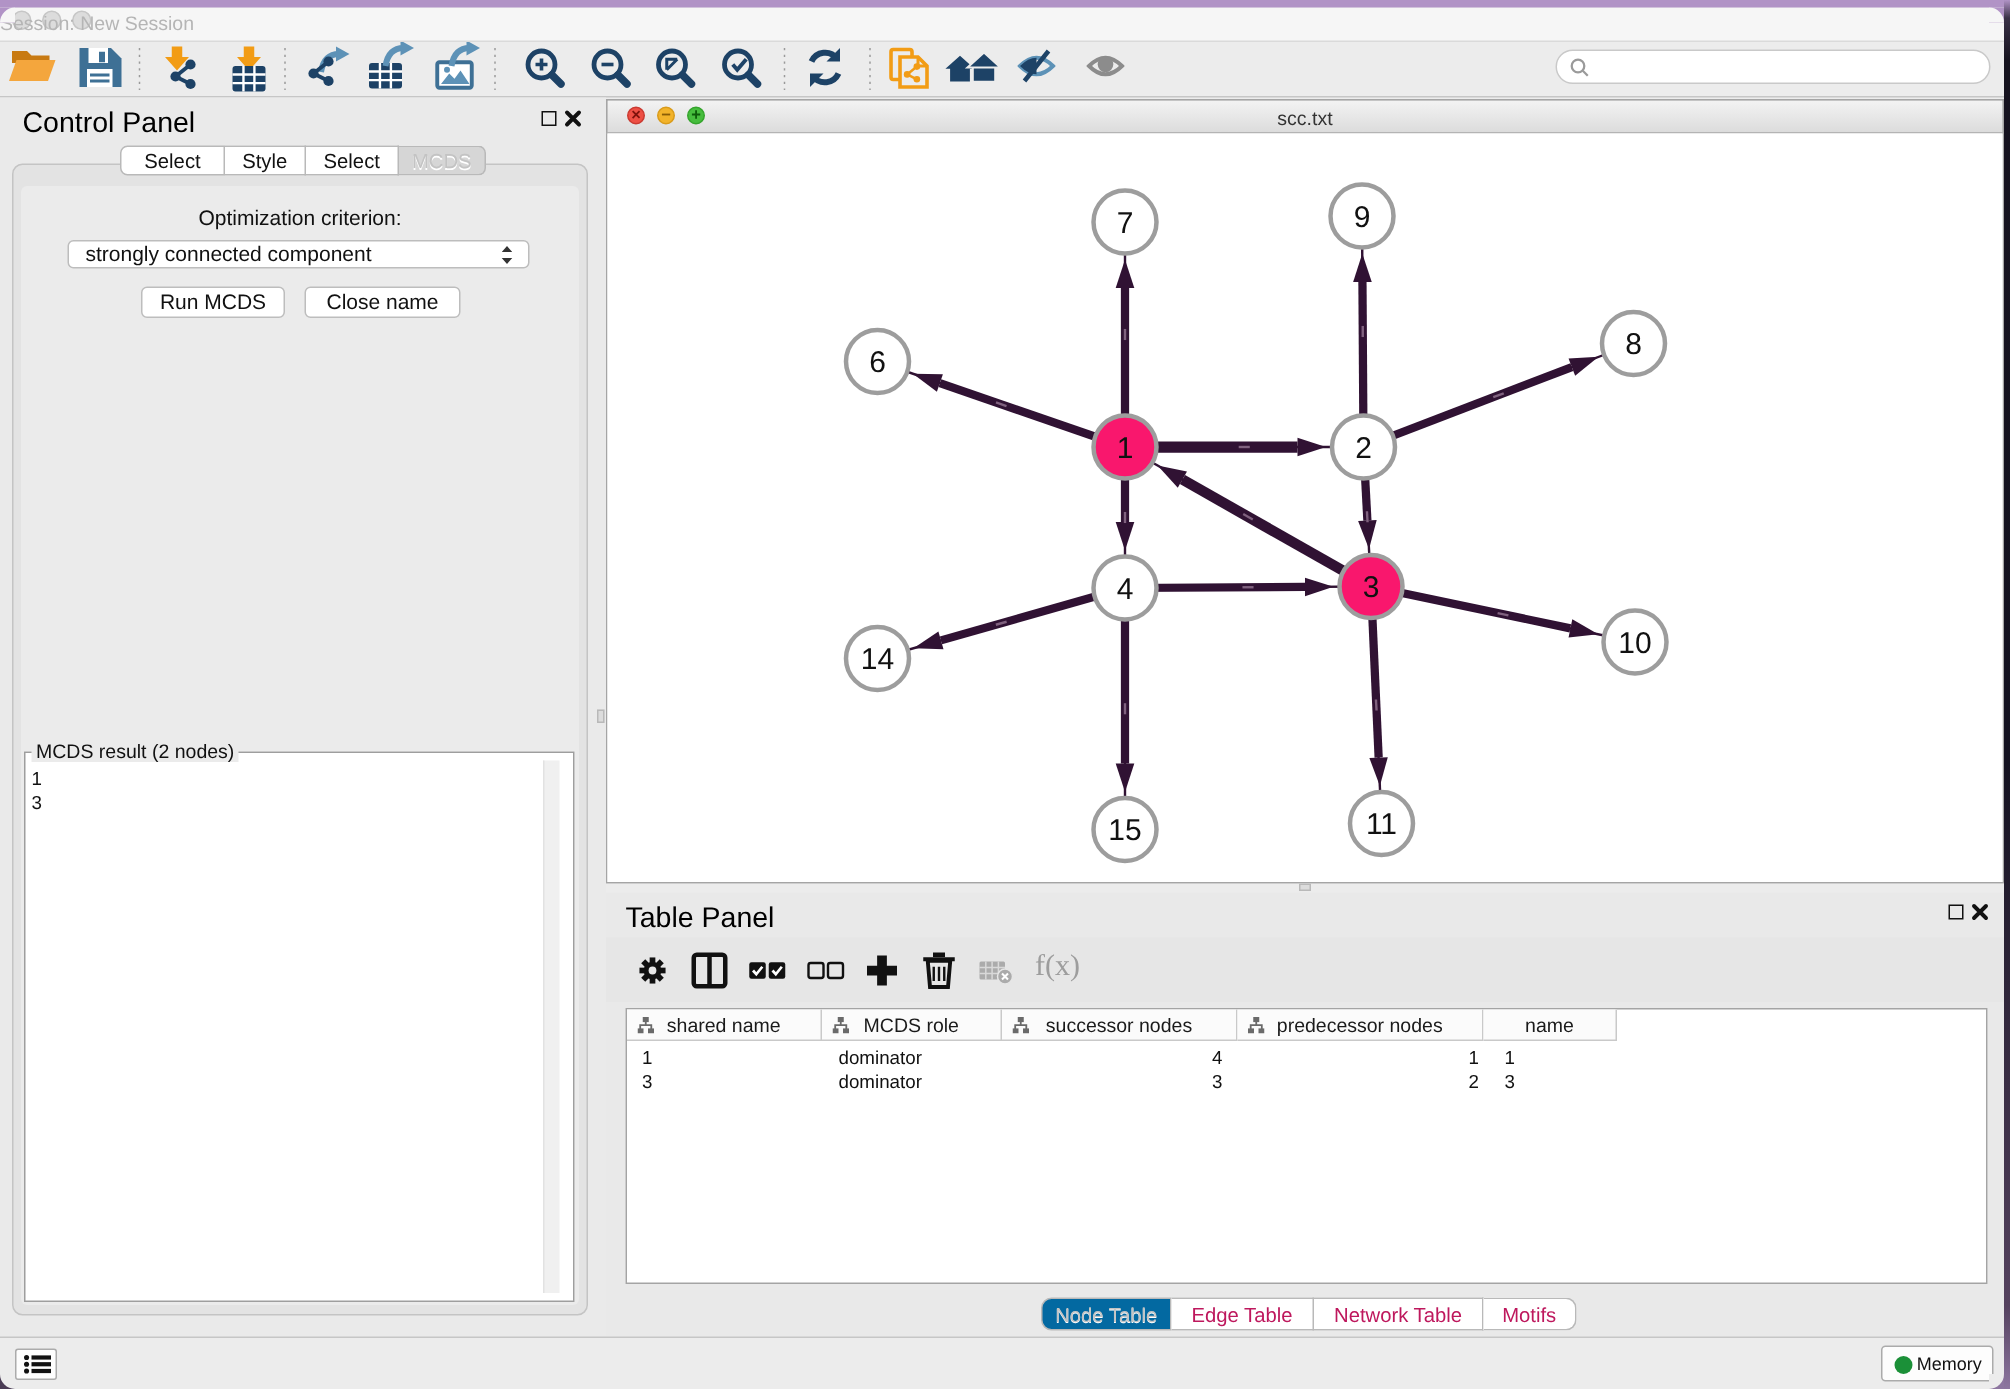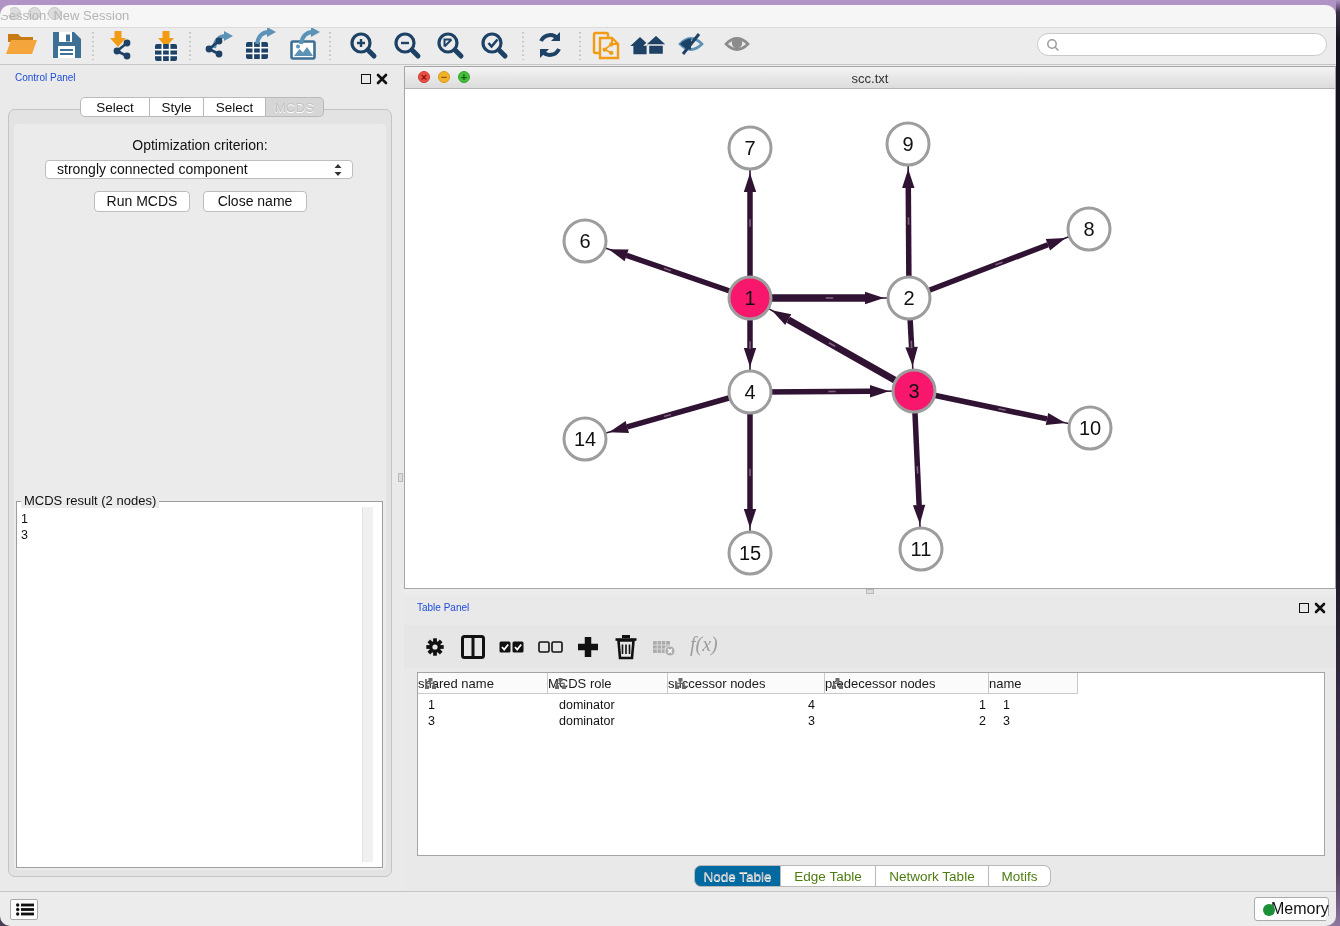--- a/index.html
+++ b/index.html
@@ -3,52 +3,52 @@
 *{margin:0;padding:0;box-sizing:border-box}
 html,body{width:1340px;height:926px;overflow:hidden}
 body{font-family:"Liberation Sans",sans-serif;background:#141220}
 .abs{position:absolute}
 .win{position:absolute;left:0;top:0;width:1336px;height:926px;background:#ececec;overflow:hidden}
 .titlebar{left:0;top:5px;width:1336px;height:23px;background:#f6f6f6;border-bottom:1px solid #dadada}
 .tl{position:absolute;top:2px;width:13px;height:13px;border-radius:50%;background:#dcdcdc;border:1px solid #c6c6c6}
 .title{position:absolute;top:3px;left:0;width:100%;font-size:13px;color:#b5b5b5}
 .toolbar{left:0;top:28px;width:1336px;height:37px;background:#ececec;border-bottom:1px solid #c6c6c6}
 .search{left:1037px;top:33px;width:290px;height:23px;background:#fff;border:1px solid #c9c9c9;border-radius:12px}
-.cpt{font-size:10px;color:#1d4ed8}
+.cpt{font-size:19px;color:#000000}
 .fbtn{width:10px;height:10px;border:1.6px solid #111}
 .tabpane{left:8px;top:109px;width:384px;height:768px;background:#e3e3e3;border:1px solid #c4c4c4;border-radius:7px}
 .tabinner{left:14px;top:124px;width:372px;height:746px;background:#ebebeb;border-radius:4px}
 .tab{position:relative;float:left;height:20px;line-height:19px;font-size:13.5px;color:#111;background:#fff;border:1px solid #b9b9b9;border-left:none;text-align:center}
 .tab.first{border-left:1px solid #b9b9b9;border-radius:5px 0 0 5px}
 .tab.last{border-radius:0 5px 5px 0}
 .tab.dis{background:#d6d6d6;color:#c3c3c3;text-shadow:0 1px 0 #fff}
 .optlabel{left:8px;top:137px;width:384px;text-align:center;font-size:14px;color:#111}
 .dropdown{left:45px;top:160px;width:308px;height:19px;background:#fff;border:1px solid #bdbdbd;border-radius:4px;font-size:14px;color:#111;line-height:17px;padding-left:11px}
 .btn{height:21px;background:#fff;border:1px solid #bdbdbd;border-radius:4px;font-size:14px;color:#111;text-align:center;line-height:19px}
 .fsb{left:16px;top:501px;width:367px;height:367px;border:1px solid #9e9e9e;background:#fff}
 .fsleg{left:21px;top:494px;height:14px;background:#ebebeb;padding:0 3px;font-size:13px;color:#111;line-height:14px}
 .mtext{left:21px;top:511px;font-size:12.5px;color:#111;line-height:16px}
 .msb{left:362px;top:507px;width:11px;height:355px;background:#f0f0f0;border-left:1px solid #e2e2e2}
 .netframe{left:404px;top:66px;width:932px;height:523px;background:#fff;border:1px solid #a5a5a5}
 .nftitle{left:404px;top:66px;width:932px;height:23px;background:linear-gradient(#f3f3f3,#dcdcdc);border:1px solid #a5a5a5;border-bottom:1px solid #b4b4b4}
 .nftext{position:absolute;width:100%;text-align:center;top:4px;font-size:13px;color:#333}
 .mac{position:absolute;top:4px;width:12px;height:12px;border-radius:50%;font-size:11px;line-height:11px;text-align:center;font-weight:bold}
 .canvas{left:405px;top:89px;width:930px;height:499px;background:#fff}
 .grip{position:absolute;background:#dcdcdc;border:1px solid #b9b9b9}
-.fx{left:690px;top:633px;font-family:"Liberation Serif",serif;font-style:italic;font-size:20px;color:#9d9d9d}
+.fx{left:690px;top:633px;font-family:"Liberation Serif",serif;font-size:20px;color:#9d9d9d}
 .tbl{left:417px;top:672px;width:908px;height:184px;background:#fff;border:1px solid #a4a4a4}
-.th{position:absolute;top:0;height:21px;border-right:1px solid #c9c9c9;border-bottom:1px solid #c9c9c9;font-size:13px;color:#1a1a1a;line-height:21px;background:#fbfbfb}
+.th{position:absolute;top:0;height:21px;border-right:1px solid #c9c9c9;border-bottom:1px solid #c9c9c9;font-size:13px;color:#1a1a1a;text-align:center;line-height:21px;background:#fbfbfb}
 .td{position:absolute;font-size:12.5px;color:#111;height:16px;line-height:16px}
-.btab{position:relative;float:left;height:22px;line-height:21px;font-size:13.5px;color:#4d7c0f;background:#fff;border:1px solid #b9b9b9;border-left:none;text-align:center}
+.btab{position:relative;float:left;height:22px;line-height:21px;font-size:13.5px;color:#be185d;background:#fff;border:1px solid #b9b9b9;border-left:none;text-align:center}
 .btab.first{border-left:1px solid #b9b9b9;border-radius:7px 0 0 7px}
 .btab.last{border-radius:0 7px 7px 0}
 .btab.dis{background:#0369a1;color:#c3c3c3;text-shadow:0 1px 0 #fff}
 .status{left:0;top:891px;width:1336px;height:35px;background:#ececec;border-top:1px solid #c6c6c6}
 .listbtn{left:10px;top:899px;width:28px;height:21px;background:#fdfdfd;border:1px solid #ababab;border-radius:2px}
-.membtn{left:1254px;top:897px;width:75px;height:24px;background:#fdfdfd;border:1px solid #ababab;border-radius:3px;font-size:16px;color:#111;line-height:22px;text-align:center;padding-left:16px}
+.membtn{left:1254px;top:897px;width:75px;height:24px;background:#fdfdfd;border:1px solid #ababab;border-radius:3px;font-size:12px;color:#111;line-height:22px;text-align:center;padding-left:16px}
 .memdot{position:absolute;left:8px;top:6px;width:12px;height:12px;border-radius:50%;background:#1b9038}
 .dtop{left:0;top:0;width:1340px;height:5px;background:#b193c6}
 .dright{left:1336px;top:0;width:4px;height:926px;background:linear-gradient(180deg,#b193c6 0,#3a3147 12px,#16131f 40px,#141220 55%,#55425f 94%,#8d76a0 100%)}
 .corner{position:absolute;width:10px;height:10px}
 </style></head><body>
 <div class="win">
     <div class="abs titlebar">
       <div class="tl" style="left:8px"></div>
       <div class="tl" style="left:28px"></div>
       <div class="tl" style="left:48px"></div>

